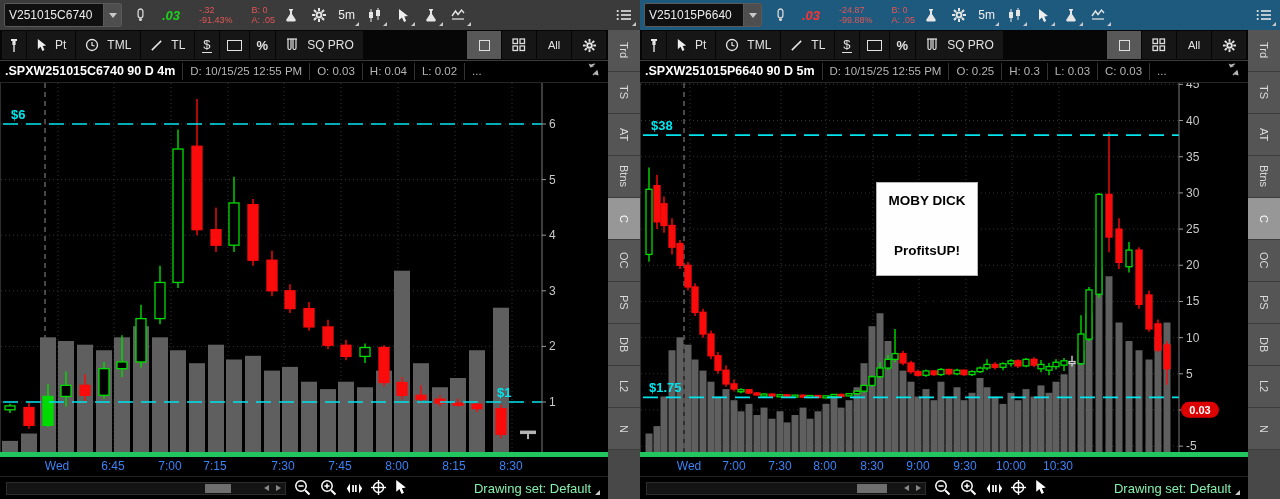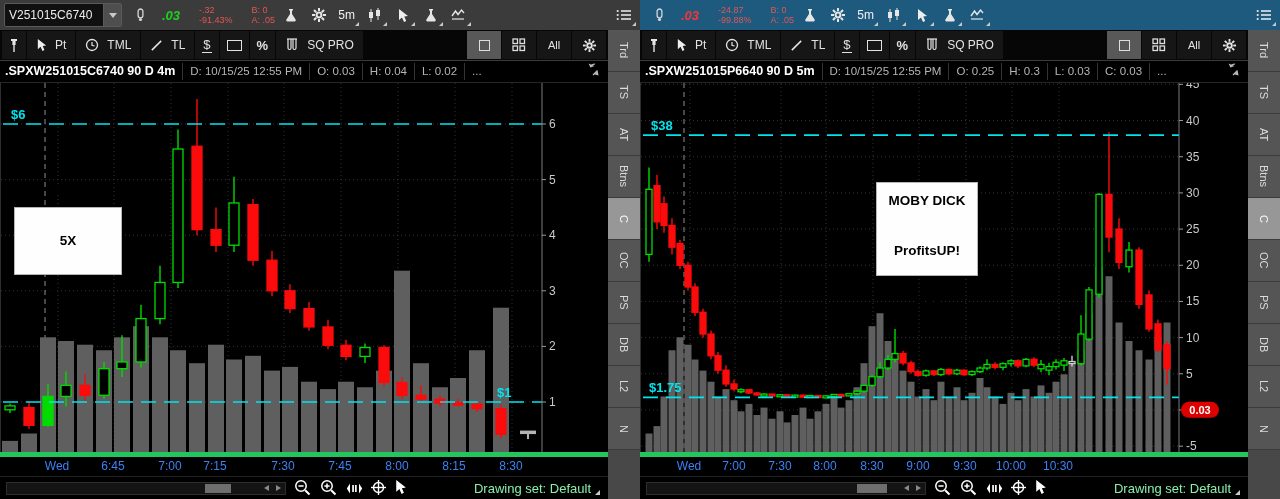--- a/index.html
+++ b/index.html
@@ -365,25 +365,20 @@
               <text x="548" y="156.2" fill="#c9c9c9" font-size="12">4</text>
               <line x1="541" y1="207.8" x2="545" y2="207.8" stroke="#9a9a9a"></line>
               <text x="548" y="211.8" fill="#c9c9c9" font-size="12">3</text>
               <line x1="541" y1="263.4" x2="545" y2="263.4" stroke="#9a9a9a"></line>
               <text x="548" y="267.4" fill="#c9c9c9" font-size="12">2</text>
               <line x1="541" y1="319" x2="545" y2="319" stroke="#9a9a9a"></line>
               <text x="548" y="323" fill="#c9c9c9" font-size="12">1</text>
               <rect x="519" y="347.58" width="16" height="3.5" fill="#b4b4b4"></rect>
               <rect x="526" y="351.08" width="2" height="5" fill="#b4b4b4"></rect>
             </svg>
-          <div class="anno" id="anno0" style="left: 13px; top: 124px; width: 106px; height: 66px;">
-              <div>Solid</div>
-              <div>5X</div>
-              <div>Winner</div>
-            </div>
         </div>
         <div class="taxis" id="taxis0">
             <span style="left: 57px;">Wed</span>
             <span style="left: 113px;">6:45</span>
             <span style="left: 170px;">7:00</span>
             <span style="left: 215px;">7:15</span>
             <span style="left: 283px;">7:30</span>
             <span style="left: 340px;">7:45</span>
             <span style="left: 397px;">8:00</span>
             <span style="left: 454px;">8:15</span>
@@ -434,20 +429,26 @@
           <div class="vtab">PS</div>
           <div class="vtab">DB</div>
           <div class="vtab">L2</div>
           <div class="vtab">N</div>
         </div>
     </div>
   </div>
 
   <div class="panel">
     <div class="tb1" style="background: rgb(30, 90, 125);">
+      <div class="sym">
+        <span class="symtext">V251015P6640</span>
+        <span class="symdd">
+            <span class="caret"></span>
+          </span>
+      </div>
       <span class="ib">
           <svg width="9" height="15" viewBox="0 0 9 15">
             <path d="M4.5 1a2.4 2.4 0 0 1 2.4 2.4v4a2.4 2.4 0 0 1-4.8 0v-4A2.4 2.4 0 0 1 4.5 1z" fill="none" stroke="#d6d6d6" stroke-width="1.3"></path>
             <circle cx="4.5" cy="11.5" r="1.6" fill="#d6d6d6"></circle>
           </svg>
         </span>
       <span class="chg" style="color: rgb(255, 50, 50);">.03</span>
       <span class="stack">
           <span>-24.87</span>
           <span>-99.88%</span>

